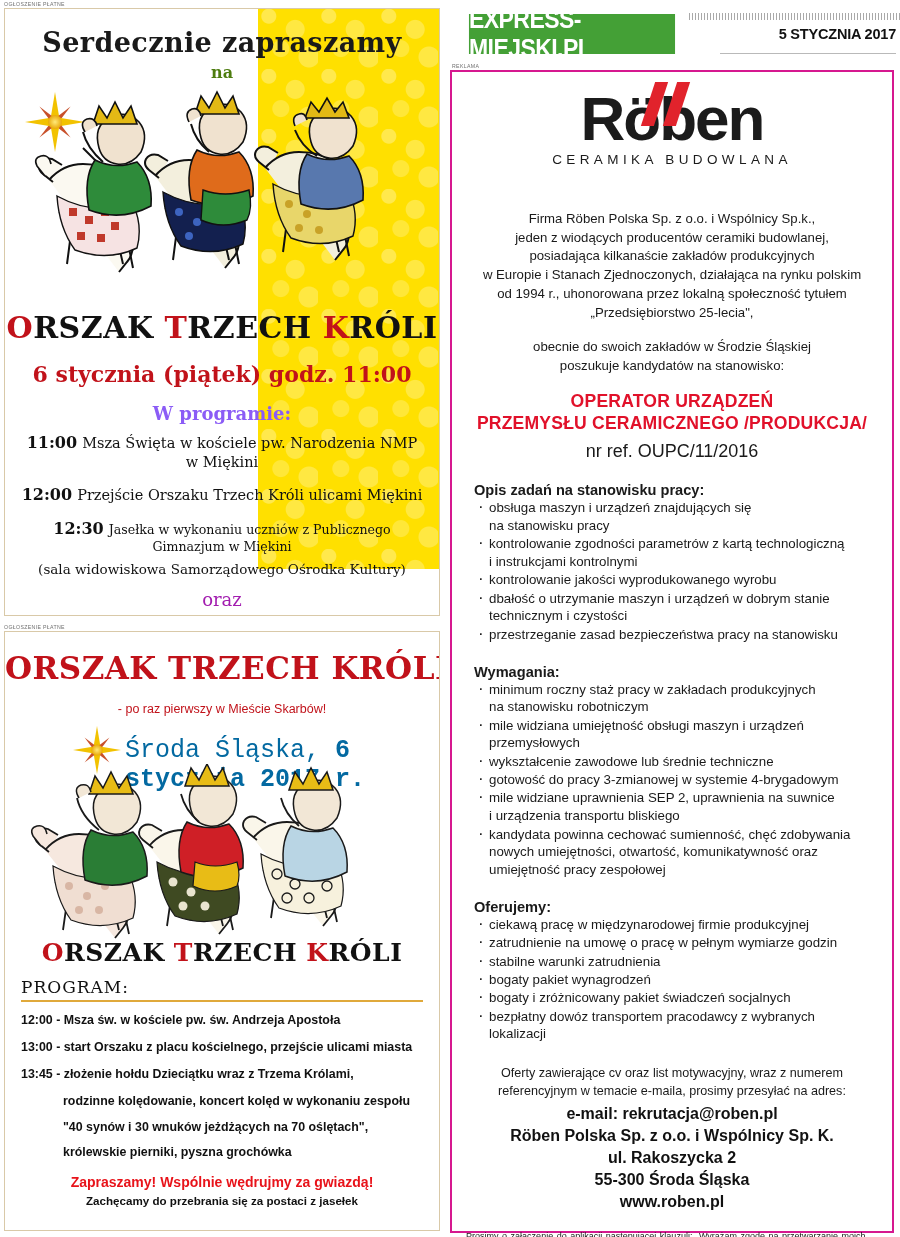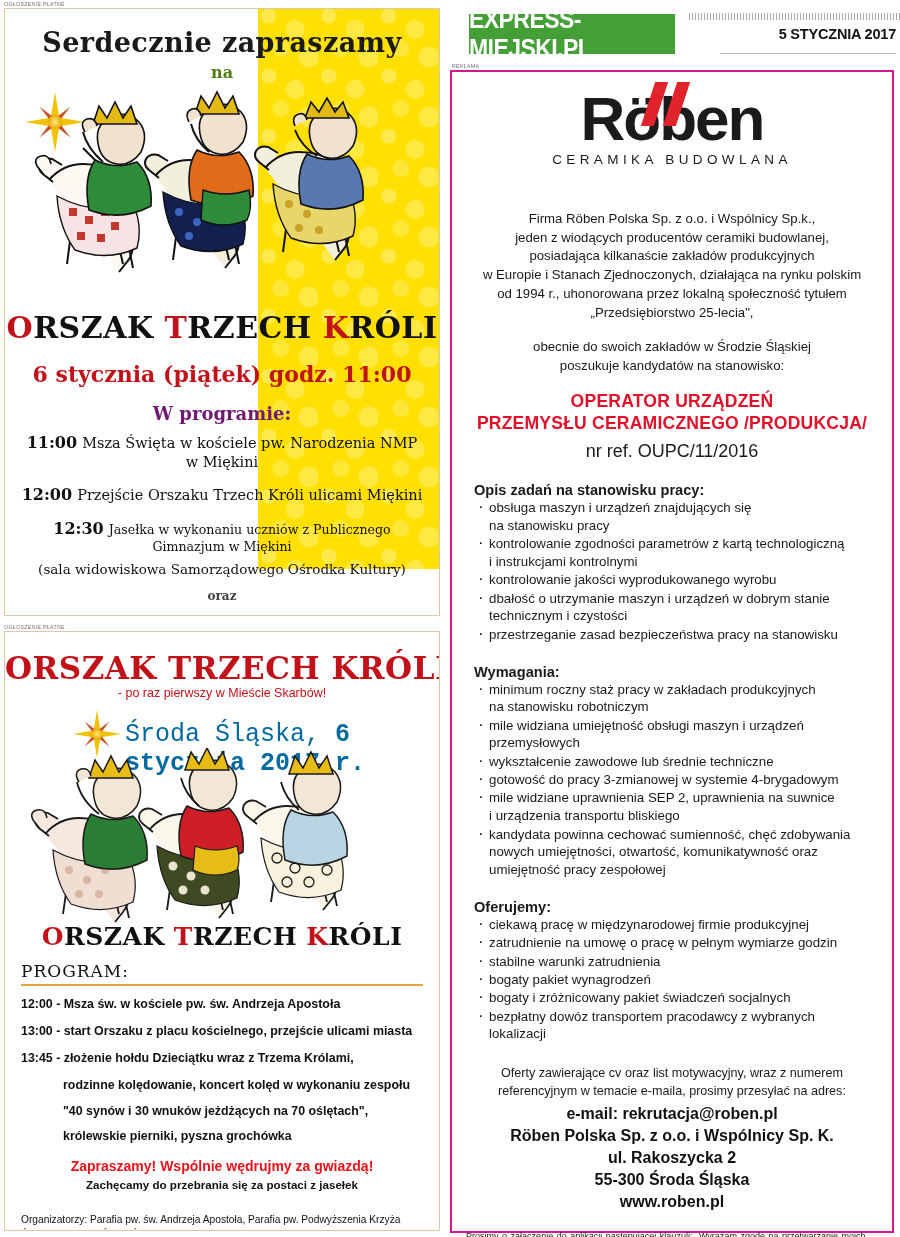--- a/index.html
+++ b/index.html
@@ -157,21 +157,21 @@
   .h-date {
     font-family: "DejaVu Serif", serif;
     font-weight: bold;
     color: #c1121a;
     font-size: 22px;
     margin-top: 16px;
   }
   .h-prog {
     font-family: "DejaVu Serif", serif;
     font-weight: bold;
-    color: #701a75;
+    color: #8b5cf6;
     font-size: 18px;
     margin-top: 16px;
   }
 
   .sched { margin-top: 9px; padding: 0 14px; }
   .sched-row {
     font-family: "DejaVu Serif", serif;
     font-size: 14.5px;
     color: #111;
     text-align: center;
@@ -186,23 +186,23 @@
   .sched-row.tight { font-size: 12.6px; }
   .sched-sub {
     font-family: "DejaVu Serif", serif;
     font-size: 13.5px;
     color: #111;
     margin-top: -8px;
     margin-bottom: 12px;
   }
   .oraz {
     font-family: "DejaVu Serif", serif;
-    font-weight: bold;
-    font-size: 12px;
-    color: #404040;
+    font-weight: normal;
+    font-size: 18px;
+    color: #a21caf;
   }
 
   
   #ad2 {
     margin: 0 4px;
     height: 600px;
   }
   .h2-title {
     font-family: "DejaVu Serif", serif;
     font-weight: bold;
@@ -211,21 +211,21 @@
     letter-spacing: .5px;
     text-align: center;
     padding-top: 18px;
     white-space: nowrap;
   }
   .h2-sub {
     font-family: "Liberation Sans", sans-serif;
     font-size: 12.5px;
     color: #c1121a;
     text-align: center;
-    margin-top: 0;
+    margin-top: 16px;
   }
   .h2-where {
     font-family: Liberation Mono, monospace;
     font-size: 25px;
     color: #0369a1;
     text-align: center;
   }
   .h2-where b { font-weight: bold; }
 
   #ad2 .h-orszak { font-size: 25px; text-align: center; }

